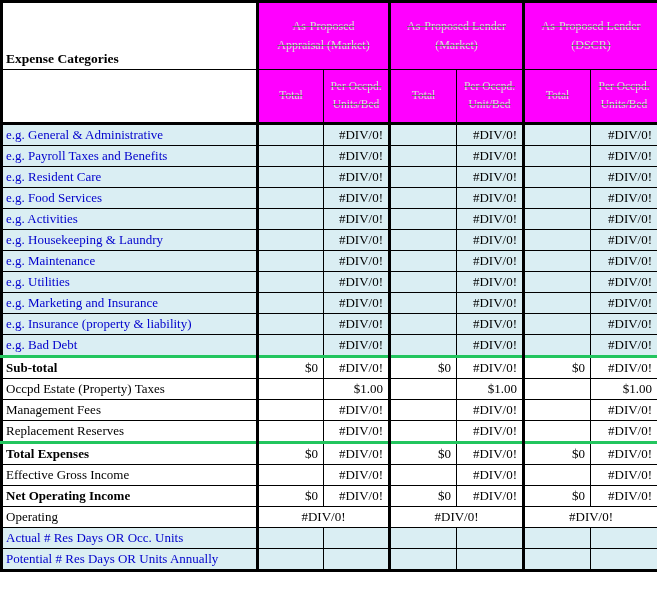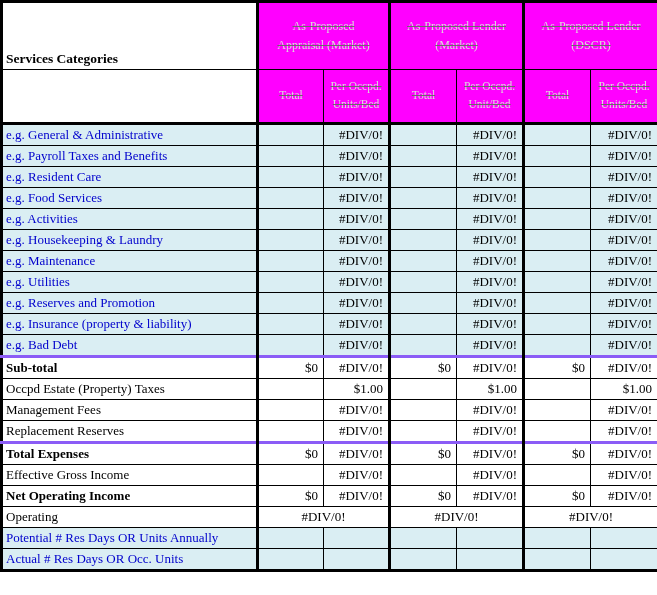--- a/index.html
+++ b/index.html
@@ -71,39 +71,39 @@
     color: #0000cc;
     background: #daeef3;
   }
   .lbl.bold { font-weight: bold; }
   .val {
     text-align: right;
     background: #ffffff;
   }
   .val.bluebg { background: #daeef3; }
   .val.center { text-align: center; }
-  tr.thick-top td { border-top: 3px solid #8b5cf6; }
+  tr.thick-top td { border-top: 3px solid #22c55e; }
 </style>
 </head>
 <body>
 
 <div class="sheet">
   <table>
     <colgroup>
       <col style="width:256px">
       <col style="width:66px">
         <col style="width:66px">
       <col style="width:67px">
         <col style="width:67px">
       <col style="width:67px">
         <col style="width:68px">
     </colgroup>
     <thead>
       <tr>
-        <td class="corner">Services Categories</td>
+        <td class="corner">Expense Categories</td>
         <th class="mag title group-start" colspan="2">As-Proposed
 Appraisal (Market)</th>
         <th class="mag title group-start" colspan="2">As-Proposed Lender
 (Market)</th>
         <th class="mag title group-start" colspan="2">As-Proposed Lender
 (DSCR)</th>
       </tr>
       <tr class="sub-row">
         <td class="corner-empty"></td>
         <th class="mag sub group-start">Total</th>
@@ -184,21 +184,21 @@
         <tr>
           <td class="lbl blue">e.g. Utilities</td>
           <td class="val group-start bluebg"></td>
           <td class="val bluebg">#DIV/0!</td>
           <td class="val group-start bluebg"></td>
           <td class="val bluebg">#DIV/0!</td>
           <td class="val group-start bluebg"></td>
           <td class="val bluebg">#DIV/0!</td>
         </tr>
         <tr>
-          <td class="lbl blue">e.g. Reserves and Promotion</td>
+          <td class="lbl blue">e.g. Marketing and Insurance</td>
           <td class="val group-start bluebg"></td>
           <td class="val bluebg">#DIV/0!</td>
           <td class="val group-start bluebg"></td>
           <td class="val bluebg">#DIV/0!</td>
           <td class="val group-start bluebg"></td>
           <td class="val bluebg">#DIV/0!</td>
         </tr>
         <tr>
           <td class="lbl blue">e.g. Insurance (property &amp; liability)</td>
           <td class="val group-start bluebg"></td>
@@ -280,30 +280,30 @@
           <td class="val group-start">$0</td>
           <td class="val">#DIV/0!</td>
         </tr>
         <tr>
           <td class="lbl plain">Operating</td>
           <td colspan="2" class="val group-start center">#DIV/0!</td>
           <td colspan="2" class="val group-start center">#DIV/0!</td>
           <td colspan="2" class="val group-start center">#DIV/0!</td>
         </tr>
         <tr>
+          <td class="lbl blue">Actual # Res Days OR Occ. Units</td>
+          <td class="val group-start bluebg"></td>
+          <td class="val bluebg"></td>
+          <td class="val group-start bluebg"></td>
+          <td class="val bluebg"></td>
+          <td class="val group-start bluebg"></td>
+          <td class="val bluebg"></td>
+        </tr>
+        <tr>
           <td class="lbl blue">Potential # Res Days OR Units Annually</td>
-          <td class="val group-start bluebg"></td>
-          <td class="val bluebg"></td>
-          <td class="val group-start bluebg"></td>
-          <td class="val bluebg"></td>
-          <td class="val group-start bluebg"></td>
-          <td class="val bluebg"></td>
-        </tr>
-        <tr>
-          <td class="lbl blue">Actual # Res Days OR Occ. Units</td>
           <td class="val group-start bluebg"></td>
           <td class="val bluebg"></td>
           <td class="val group-start bluebg"></td>
           <td class="val bluebg"></td>
           <td class="val group-start bluebg"></td>
           <td class="val bluebg"></td>
         </tr>
       </tbody>
   </table>
 </div>

